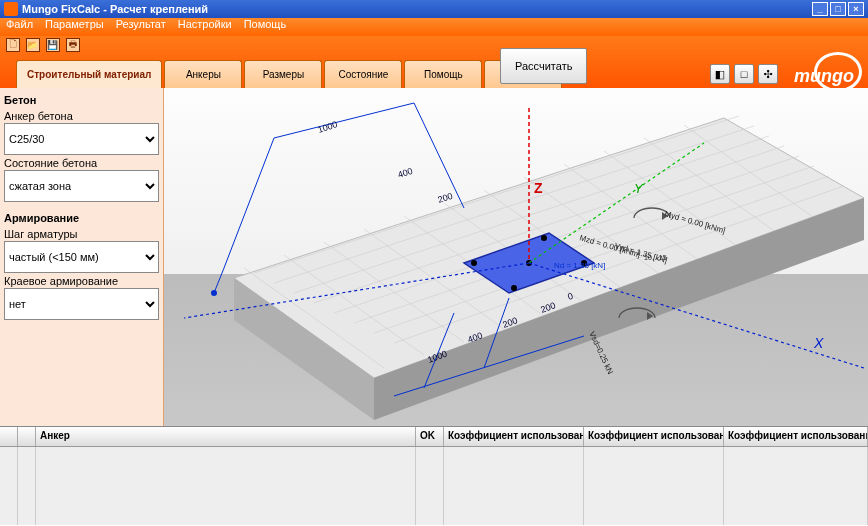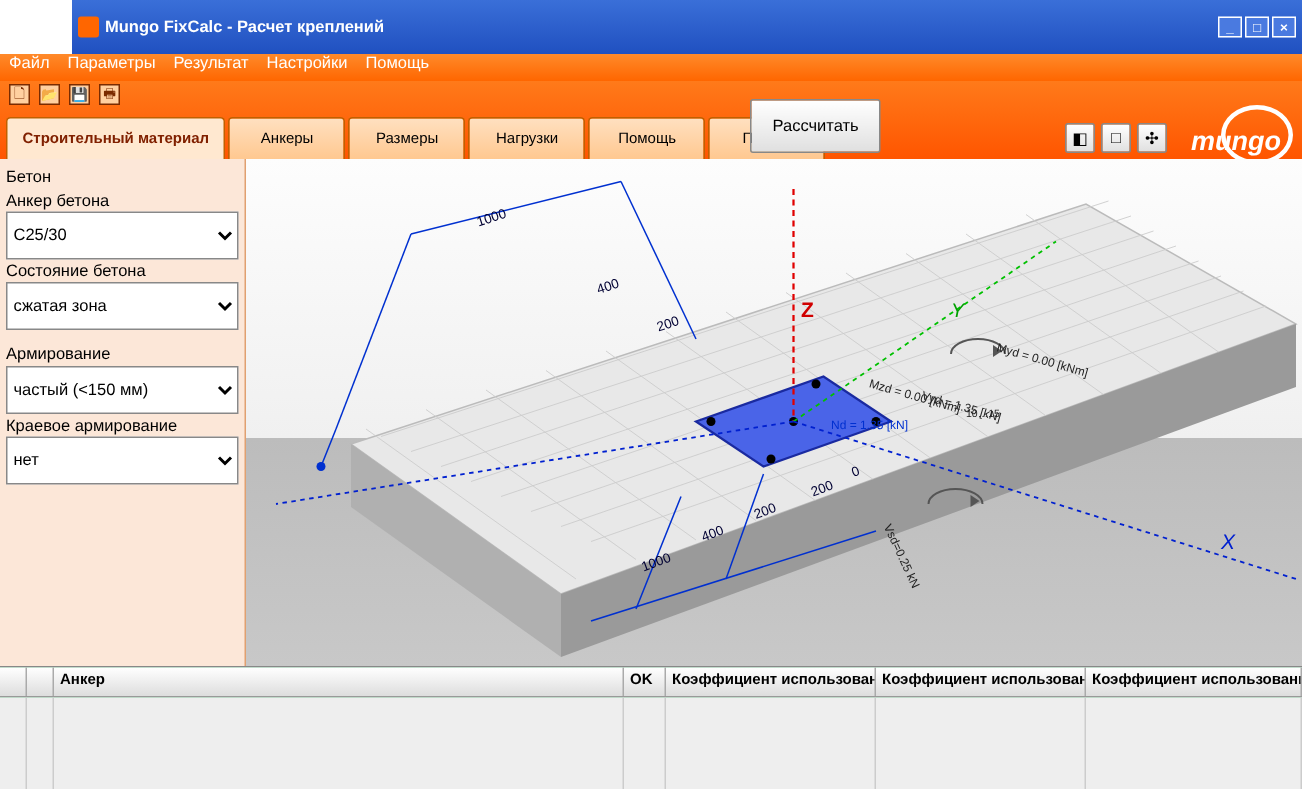--- a/index.html
+++ b/index.html
@@ -1,48 +1,48 @@
 <!DOCTYPE html>
 <html><head>
 <meta charset="utf-8">
 <style>
   * { box-sizing: border-box; margin: 0; padding: 0; font-family: Tahoma, Arial, sans-serif; }
   body { width: 868px; height: 526px; overflow: hidden; background: #fff; }
 
-  .titlebar { height: 36px; background: linear-gradient(#3a6fd8,#2050c0); color: #fff; display: flex; align-items: center; padding: 0 4px; font-size: 11px; font-weight: bold; margin-left: 48px; }
+  .titlebar { height: 18px; background: linear-gradient(#3a6fd8,#2050c0); color: #fff; display: flex; align-items: center; padding: 0 4px; font-size: 11px; font-weight: bold; }
   .titlebar .title-icon { width: 14px; height: 14px; background: #ff6600; margin-right: 4px; border-radius: 2px; }
   .titlebar .spacer { flex: 1; }
   .titlebar .winbtn { width: 16px; height: 14px; background: #4a7ae0; border: 1px solid #fff; margin-left: 2px; color:#fff; font-size:9px; display:flex; align-items:center; justify-content:center; cursor:pointer;}
 
   .menubar { height: 18px; background: linear-gradient(#ff8a2a,#ff6600); color: #fff; display: flex; padding: 0 6px; font-size: 11px; gap: 12px; }
   .menubar span { cursor: pointer; }
 
   .toolbar { height: 52px; background: linear-gradient(#ff7a1a,#ff5500); display: flex; align-items: flex-start; padding: 4px 6px 0 6px; position: relative; }
   .toolbar .iconrow { position: absolute; top: 2px; left: 6px; display: flex; gap: 6px; }
   .toolbar .ticon { width: 14px; height: 14px; border:1px solid #7a2b00; background:#ffd0a0; cursor:pointer; font-size:9px; display:flex;align-items:center;justify-content:center;color:#7a2b00;}
-  .tabrow { position:absolute; bottom:0; left:4px; display:flex; gap:2px; }
+  .tabrow { position:absolute; bottom:0; left:16px; display:flex; gap:2px; }
   .tab { height: 28px; min-width: 78px; padding: 2px 10px; font-size:10px; background: linear-gradient(#ffe0c0,#ffc890); border:1px solid #c06000; border-bottom:none; color:#000; display:flex; align-items:center; justify-content:center; cursor:pointer; border-radius:3px 3px 0 0;}
   .tab.active { background:#ffe8d0; font-weight:bold; color:#802000; }
   .calcbtn { position:absolute; left: 500px; bottom:4px; height:36px; padding:0 14px; font-size:11px; background:linear-gradient(#fff,#e0e0e0); border:1px solid #888; border-radius:2px; cursor:pointer;}
   .smallbtns { position:absolute; right: 90px; bottom:4px; display:flex; gap:4px;}
   .smbtn { width:20px; height:20px; background:linear-gradient(#fff,#e0e0e0); border:1px solid #888; border-radius:2px; cursor:pointer; font-size:11px; display:flex;align-items:center;justify-content:center;}
   .logo { position:absolute; right:6px; top:16px; color:#fff; font-weight:bold; font-style:italic; font-size:22px; }
   .logo .ring { display:inline-block; width:48px; height:40px; border:3px solid #fff; border-radius:50% 50% 50% 50%; position:relative; }
   .logo .txt { position:absolute; right:8px; top:14px; font-size:18px;}
 
   .workarea { display:flex; height: 338px; }
   .sidepanel { width: 164px; background:#fce7d8; border-right:1px solid #e0a070; font-size:11px; color:#000; padding:2px 4px;}
-  .sidepanel .grouptitle { font-weight:normal; padding:4px 0 2px 0; }
+  .sidepanel .grouptitle { font-weight:bold; padding:4px 0 2px 0; }
   .sidepanel .lbl { padding:2px 0 1px 0; }
   .sidepanel select { width:100%; height:32px; font-size:11px; border:1px solid #888; background:#fff;}
 
   .canvas { flex:1; position:relative; background:linear-gradient(#fdfdfd 0%, #f0f0f0 55%, #bcbcbc 55%, #c8c8c8 100%); overflow:hidden;}
   .canvas svg { position:absolute; inset:0; }
 
-  .gridrow { height: 98px; border-top:1px solid #888; background:#86efac; }
+  .gridrow { height: 98px; border-top:1px solid #888; background:#a3a3a3; }
   .gridheader { display:flex; height:20px; background:linear-gradient(#fff,#ddd); border-bottom:1px solid #999; font-size:10px; font-weight:bold;}
   .gh { border-right:1px solid #aaa; padding:3px 4px; white-space:nowrap; overflow:hidden;}
   .gridbody { height:78px; background:#eee; display:flex;}
   .gb { border-right:1px solid #ccc;}
 </style>
 </head>
 <body>
 
 <div class="titlebar">
   <div class="title-icon"></div>
@@ -72,21 +72,21 @@
     <div class="tab active" style="line-height:11px;">
         <span>Строительный материал</span>
       </div>
     <div class="tab">
         <span>Анкеры</span>
       </div>
     <div class="tab">
         <span>Размеры</span>
       </div>
     <div class="tab">
-        <span>Нагрузки</span>
+        <span>Состояние</span>
       </div>
     <div class="tab">
         <span>Помощь</span>
       </div>
     <div class="tab">
         <span>Проект</span>
       </div>
   </div>
   <button class="calcbtn">Рассчитать</button>
   <div class="smallbtns">
@@ -101,20 +101,21 @@
 </div>
 
 <div class="workarea">
   <div class="sidepanel">
     <div class="grouptitle">Бетон</div>
     <div class="lbl">Анкер бетона</div>
     <select><option>C25/30</option></select>
     <div class="lbl">Состояние бетона</div>
     <select><option>сжатая зона</option></select>
     <div class="grouptitle" style="margin-top:6px">Армирование</div>
+    <div class="lbl">Шаг арматуры</div>
     <select><option>частый (&lt;150 мм)</option></select>
     <div class="lbl">Краевое армирование</div>
     <select><option>нет</option></select>
   </div>
 
   <div class="canvas">
     <svg width="704" height="338" viewBox="0 0 704 338">
 
       <polygon points="70,190 560,30 700,110 210,290" fill="#e8e8e8" stroke="#bbb"></polygon>
 

